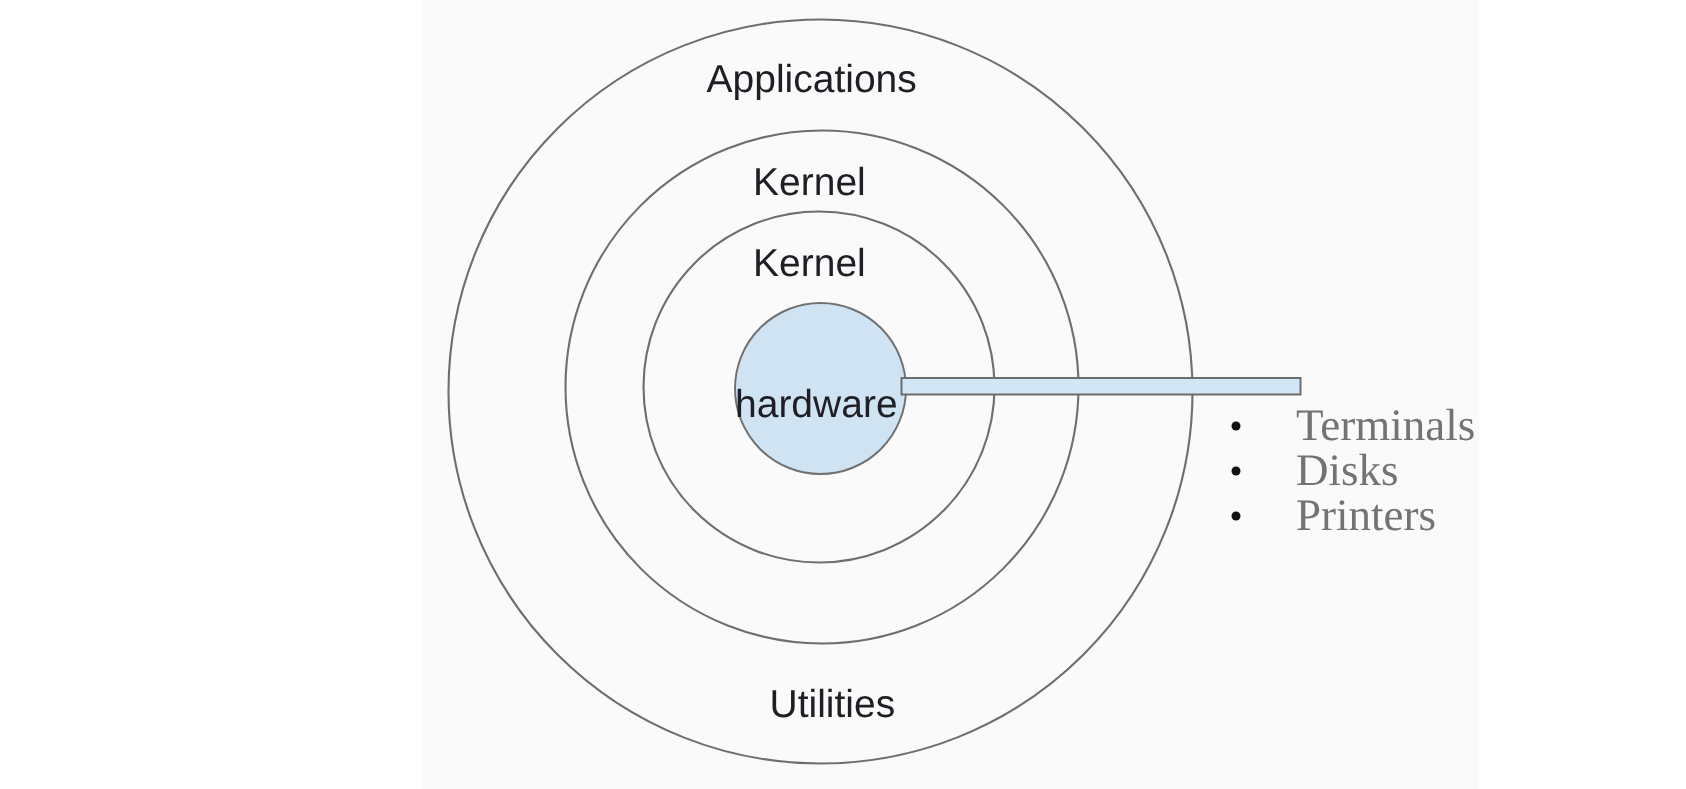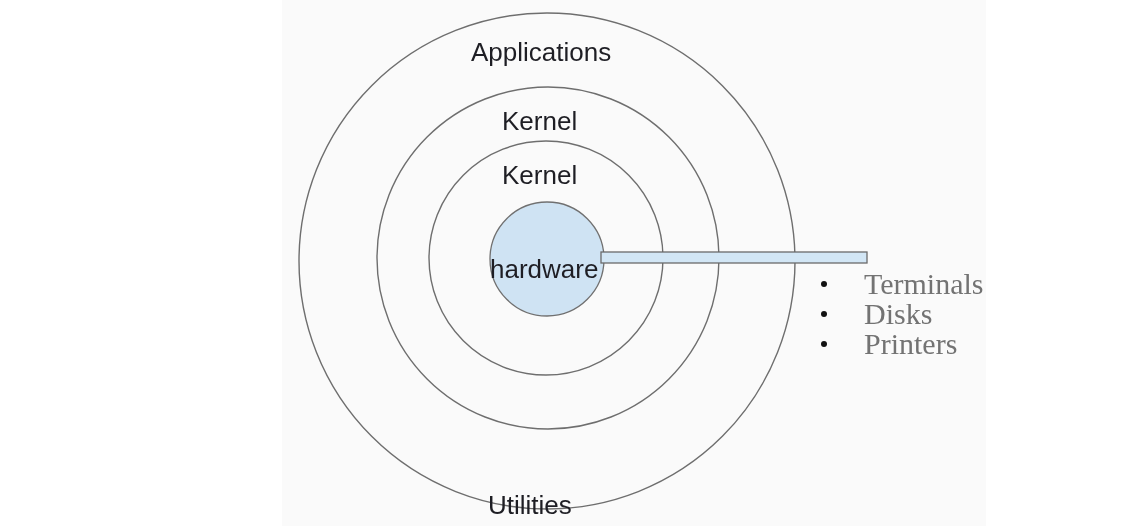--- a/index.html
+++ b/index.html
@@ -74,21 +74,21 @@
   <circle cx="548" cy="258" r="171" fill="none" stroke="#6e6e6e" stroke-width="1.4"></circle>
   <circle cx="546" cy="258" r="117" fill="none" stroke="#6e6e6e" stroke-width="1.4"></circle>
   <circle cx="547" cy="259" r="57" fill="#cfe3f3" stroke="#707070" stroke-width="1.3"></circle>
   <rect x="601" y="252" width="266" height="11" fill="#d2e6f5" stroke="#6a6a6a" stroke-width="1.3"></rect>
 </svg>
 
 <div class="label" style="left:471px; top:39px;">Applications</div>
 <div class="label" style="left:502px; top:108px;">Kernel</div>
 <div class="label" style="left:502px; top:162px;">Kernel</div>
 <div class="label" style="left:490px; top:256px;">hardware</div>
-<div class="label" style="left:488px; top:456px;margin-top:36px;">Utilities</div>
+<div class="label" style="left:513px; top:456px;">Utilities</div>
 
 <ul class="bullet-list">
   <li>
     <span class="dot"></span>
     <span>Terminals</span>
   </li>
   <li>
     <span class="dot"></span>
     <span>Disks</span>
   </li>

